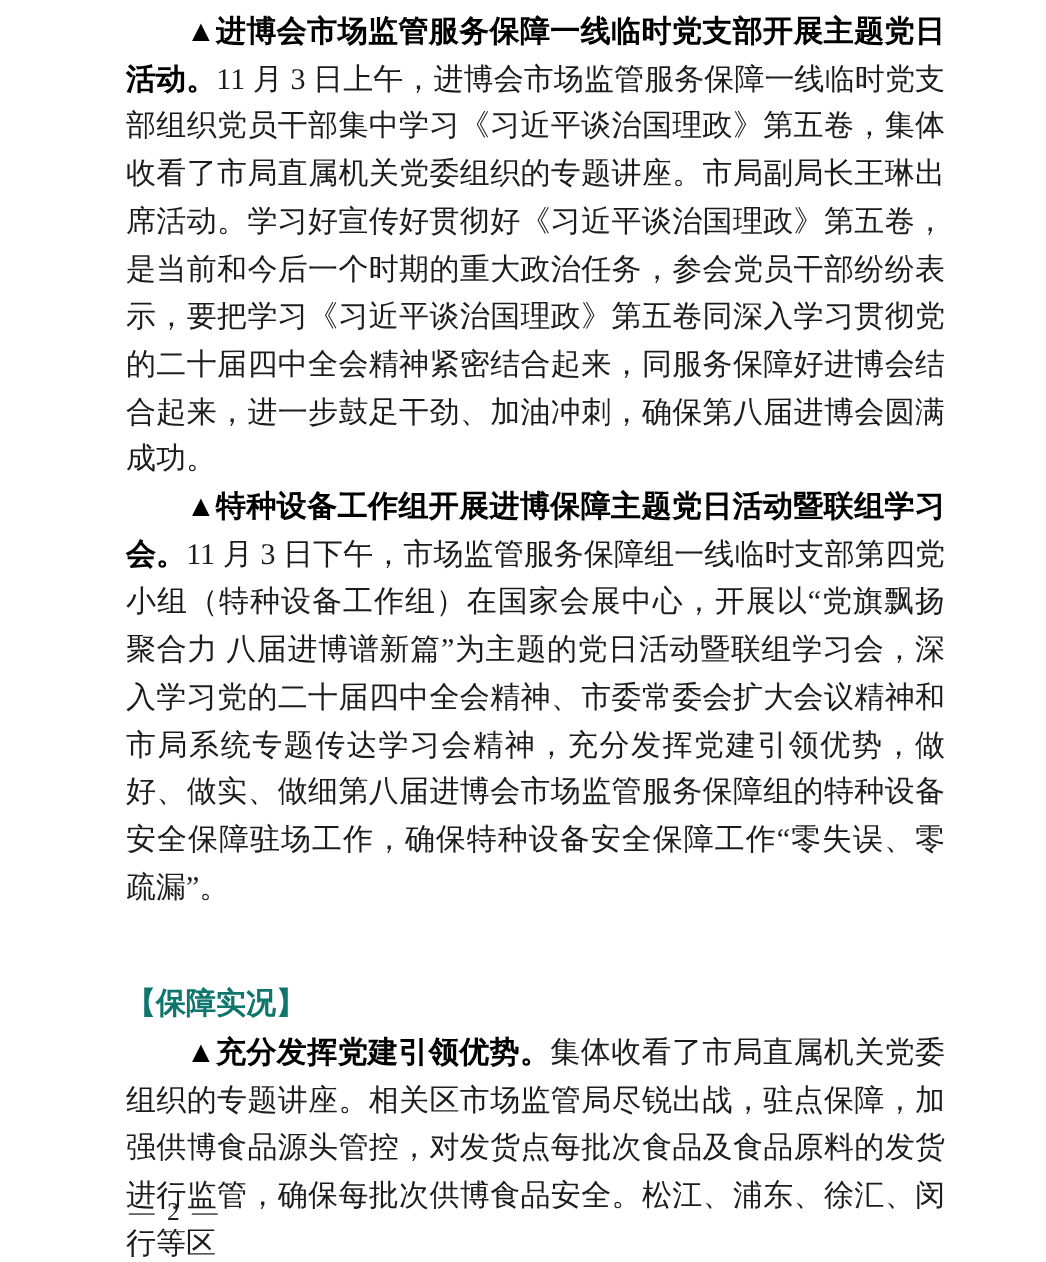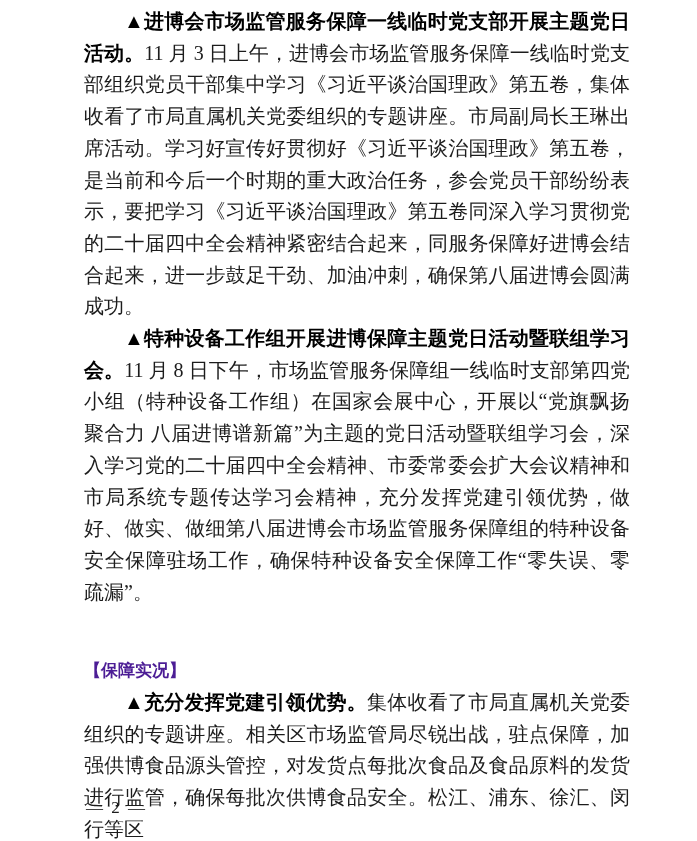--- a/index.html
+++ b/index.html
@@ -30,24 +30,24 @@
     text-indent: 2em;
   }
   .para-heading {
     font-weight: 700;
     color: #000000;
   }
   .section-header {
     margin: 47px 0 0 0;
     text-indent: 0;
     text-align: left;
-    font-family: Liberation Serif, serif;
+    font-family: Liberation Mono, monospace;
     font-weight: 700;
-    font-size: 17px;
-    color: #4c1d95;
+    font-size: 20px;
+    color: #0f766e;
   }
   .page-number {
     position: absolute;
     left: 86px;
     top: 798px;
     font-family: "Liberation Serif", "DejaVu Serif", serif;
     font-size: 17px;
     letter-spacing: 2px;
     color: #1c1c1c;
     white-space: nowrap;
@@ -55,21 +55,21 @@
 </style>
 </head>
 <body>
 
 <div class="page">
 
   <div class="doc-text">
 
     <p class="para"><span class="para-heading">▲进博会市场监管服务保障一线临时党支部开展主题党日活动。</span><span>11 月 3 日上午，进博会市场监管服务保障一线临时党支部组织党员干部集中学习《习近平谈治国理政》第五卷，集体收看了市局直属机关党委组织的专题讲座。市局副局长王琳出席活动。学习好宣传好贯彻好《习近平谈治国理政》第五卷，是当前和今后一个时期的重大政治任务，参会党员干部纷纷表示，要把学习《习近平谈治国理政》第五卷同深入学习贯彻党的二十届四中全会精神紧密结合起来，同服务保障好进博会结合起来，进一步鼓足干劲、加油冲刺，确保第八届进博会圆满成功。</span></p>
 
-    <p class="para"><span class="para-heading">▲特种设备工作组开展进博保障主题党日活动暨联组学习会。</span><span>11 月 8 日下午，市场监管服务保障组一线临时支部第四党小组（特种设备工作组）在国家会展中心，开展以“党旗飘扬聚合力 八届进博谱新篇”为主题的党日活动暨联组学习会，深入学习党的二十届四中全会精神、市委常委会扩大会议精神和市局系统专题传达学习会精神，充分发挥党建引领优势，做好、做实、做细第八届进博会市场监管服务保障组的特种设备安全保障驻场工作，确保特种设备安全保障工作“零失误、零疏漏”。</span></p>
+    <p class="para"><span class="para-heading">▲特种设备工作组开展进博保障主题党日活动暨联组学习会。</span><span>11 月 3 日下午，市场监管服务保障组一线临时支部第四党小组（特种设备工作组）在国家会展中心，开展以“党旗飘扬聚合力 八届进博谱新篇”为主题的党日活动暨联组学习会，深入学习党的二十届四中全会精神、市委常委会扩大会议精神和市局系统专题传达学习会精神，充分发挥党建引领优势，做好、做实、做细第八届进博会市场监管服务保障组的特种设备安全保障驻场工作，确保特种设备安全保障工作“零失误、零疏漏”。</span></p>
 
     <p class="section-header">【保障实况】</p>
 
     <p class="para"><span class="para-heading">▲充分发挥党建引领优势。</span><span>集体收看了市局直属机关党委组织的专题讲座。相关区市场监管局尽锐出战，驻点保障，加强供博食品源头管控，对发货点每批次食品及食品原料的发货进行监管，确保每批次供博食品安全。松江、浦东、徐汇、闵行等区</span></p>
 
   </div>
 
   <div class="page-number">— 2 —</div>
 
 </div>

